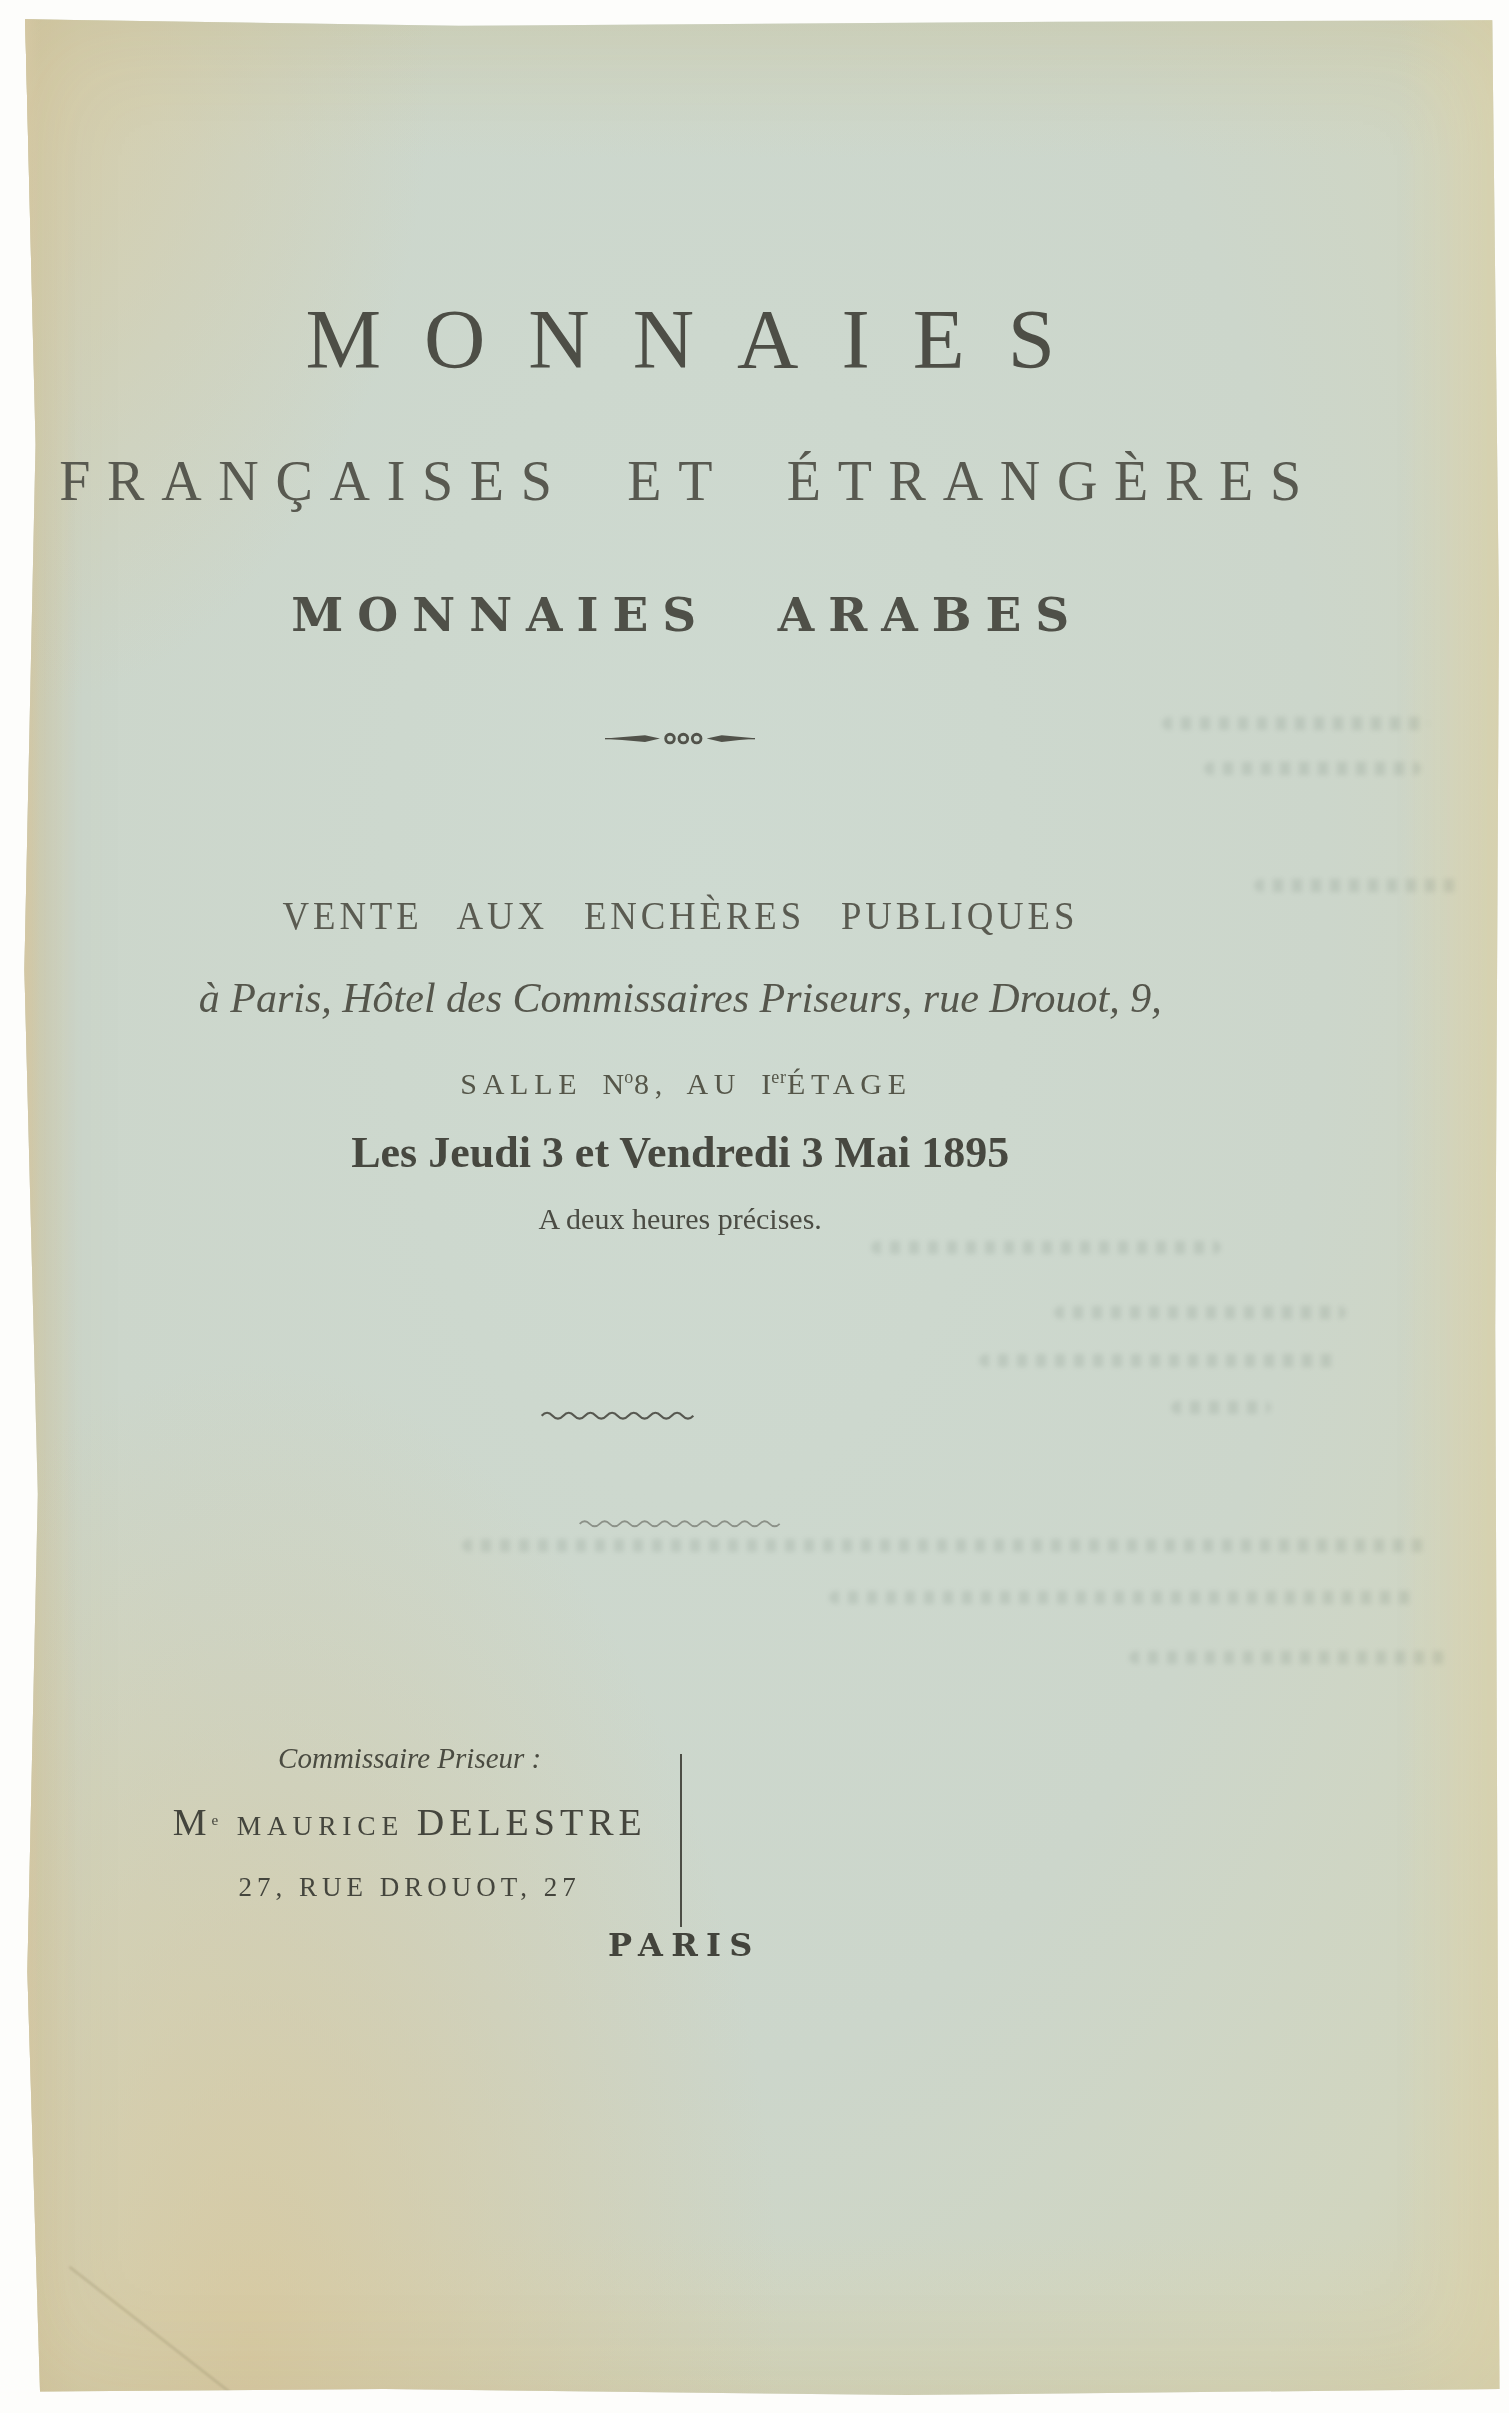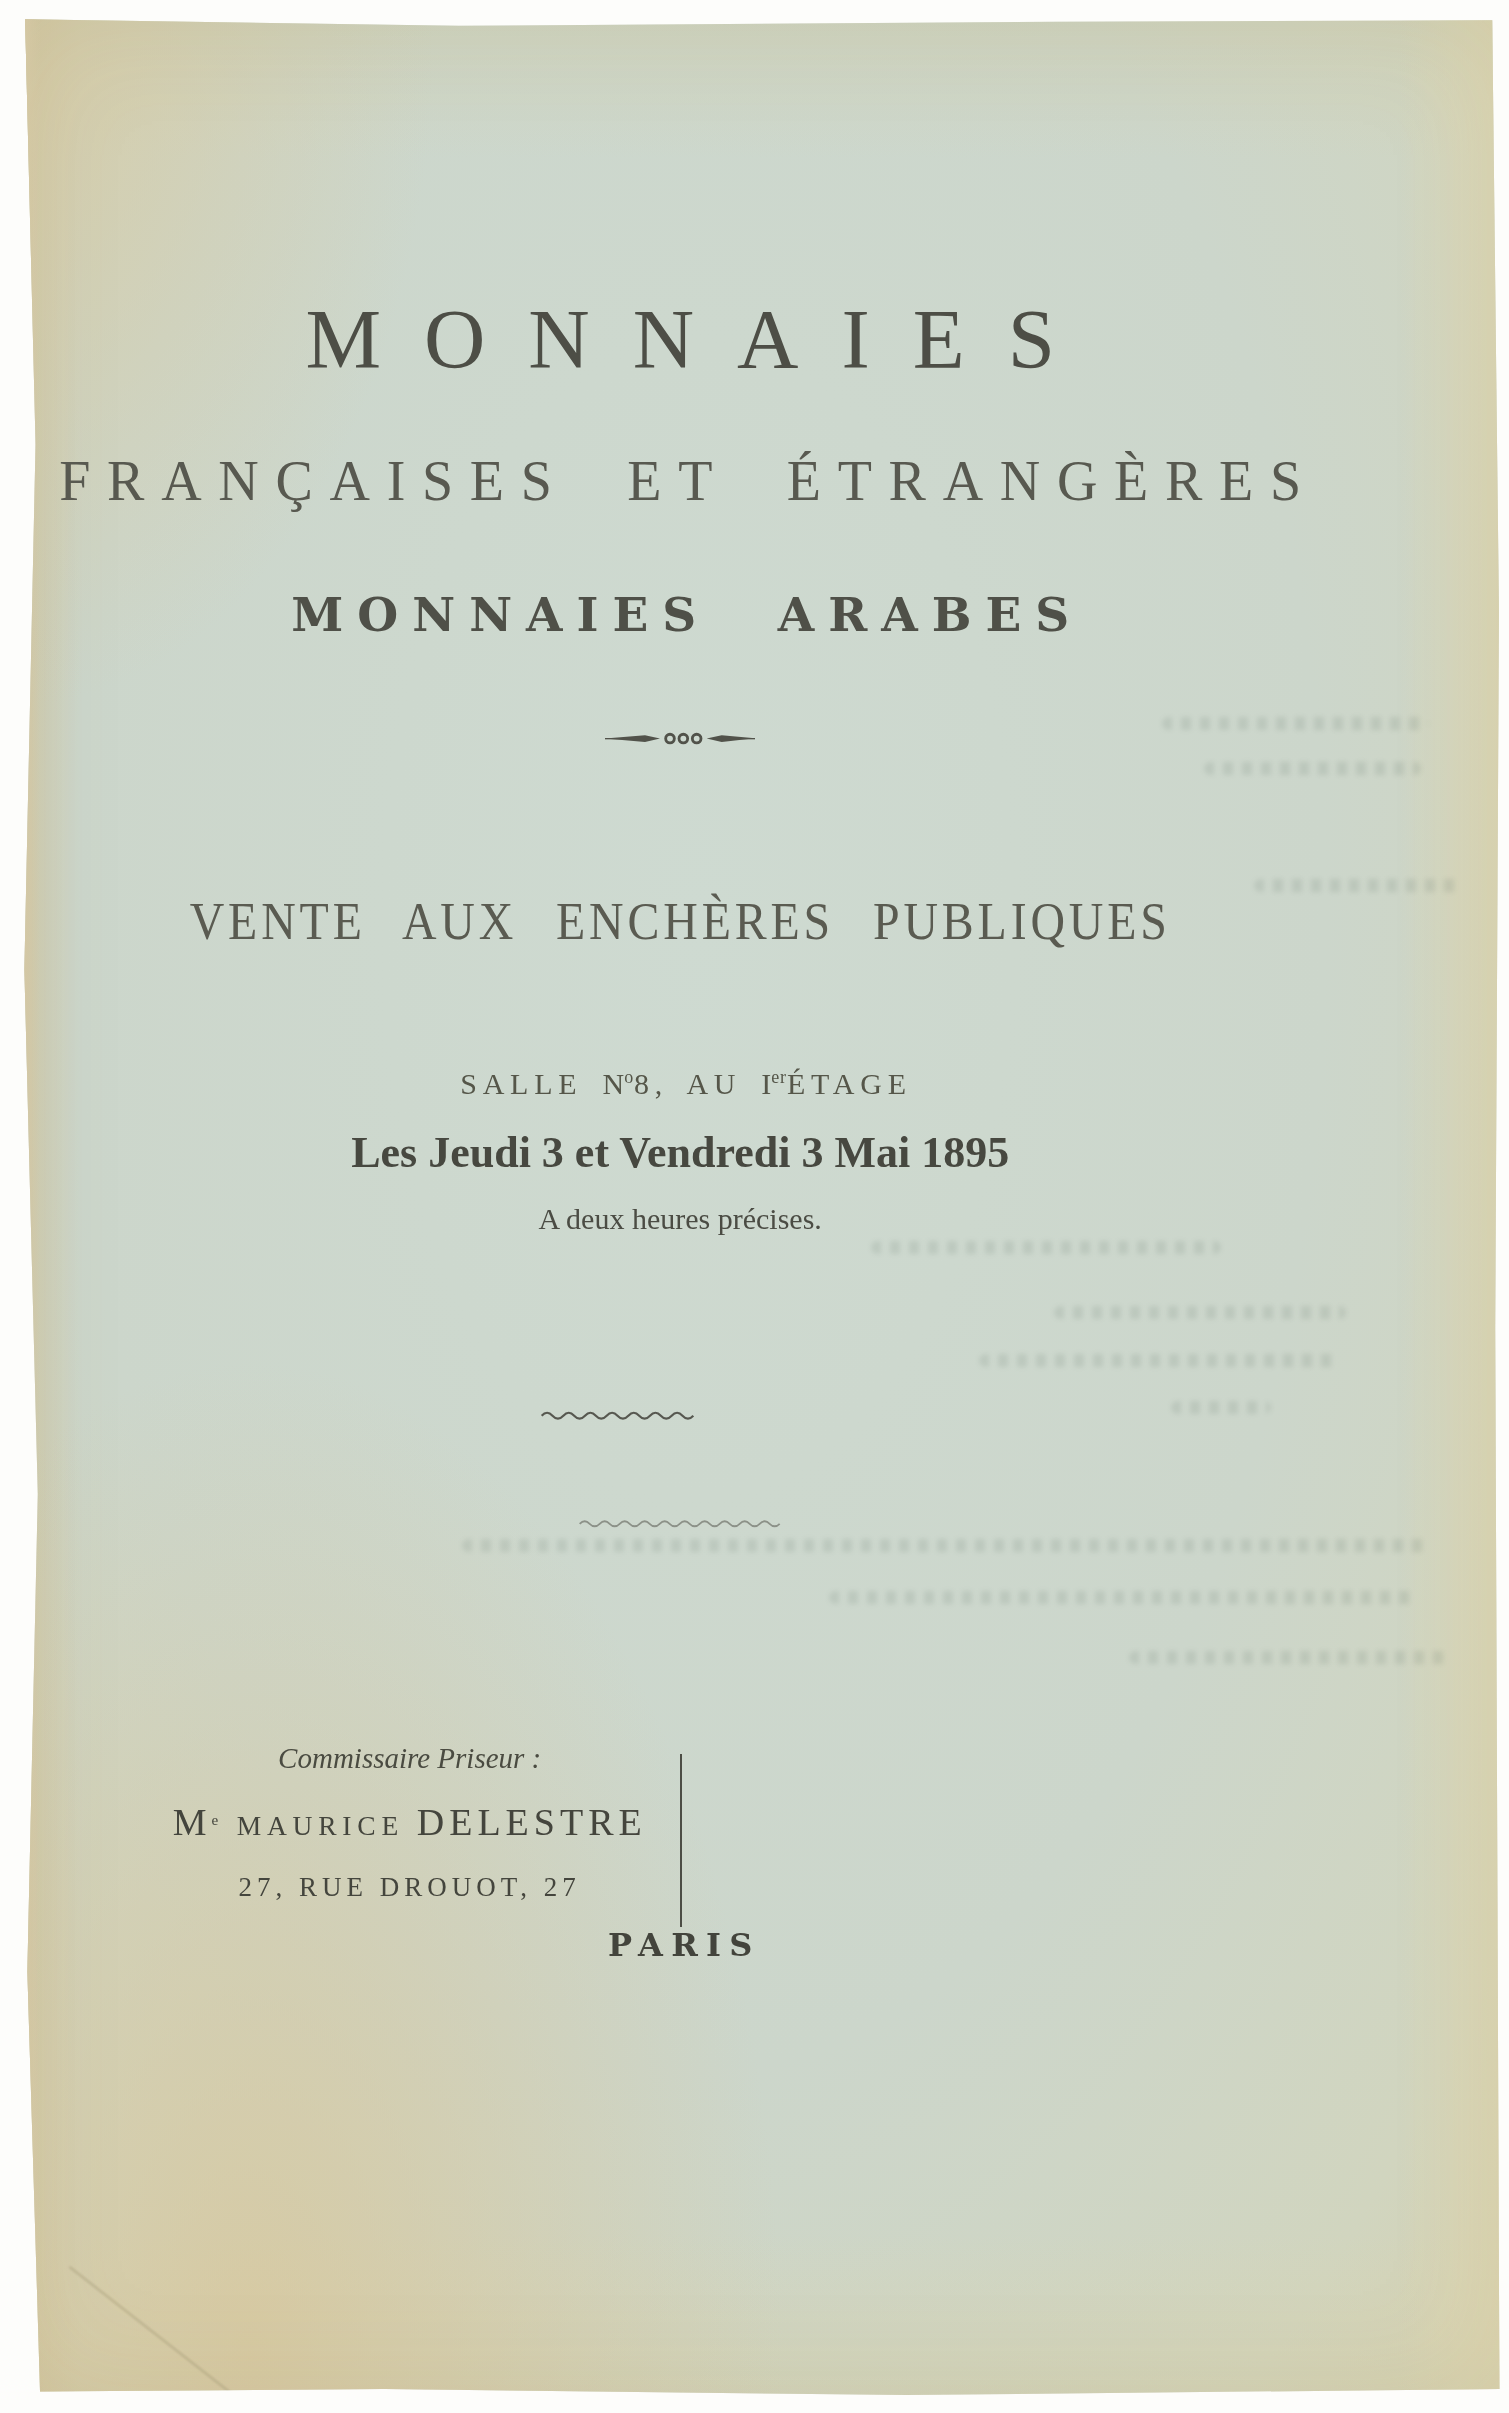--- a/index.html
+++ b/index.html
@@ -43,21 +43,21 @@
   .t-sub   { top:434px;  font-size:56px;  color:#585950; }
   .t-sub span   { letter-spacing:16.7px; margin-right:-16.7px; word-spacing:28px; }
   .t-sect  { top:572px;  font-size:47px;  color:#4f5048; font-family:"DejaVu Serif",serif; font-weight:bold; }
   .t-sect span  { letter-spacing:14px; margin-right:-14px; word-spacing:37px; }
 
   .orn1 { top:714px; }
   .squig-wrap1 { top:1391px; }
   .squig-wrap1 svg { transform:translateX(-63px); }
   .squig-wrap2 { top:1499px; opacity:.55; }
 
-  .t-vente { top:877px; font-size:52px; color:#5a5b51; }
+  .t-vente { top:877px; font-size:40px; color:#5a5b51; }
   .t-vente span { transform:scaleX(.92); letter-spacing:4.2px; word-spacing:25px; }
   .t-loc   { top:959px; font-size:42px; color:#55564c; font-style:italic; }
   .t-salle { top:1052px; font-size:30px; color:#555649; }
   .t-salle span { letter-spacing:5.8px; margin-right:-5.8px; word-spacing:6.7px; }
   .t-salle sup { font-size:60%; vertical-align:super; letter-spacing:0.8px; }
   .t-dates { top:1112px; font-size:44px; color:#474840; font-weight:bold; }
   .t-time  { top:1187px; font-size:30px; color:#4b4c44; }
   .t-expo  { top:1439px; font-size:38px; color:#3f4038; font-weight:bold; }
   .t-expo span { transform:scaleX(.88); letter-spacing:0.8px; word-spacing:10px; }
 
@@ -114,20 +114,23 @@
       <circle cx="94" cy="11.5" r="5.2" fill="none" stroke="#51524a" stroke-width="3.4"></circle>
       <circle cx="110" cy="11.5" r="5.2" fill="none" stroke="#51524a" stroke-width="3.4"></circle>
       <polygon points="122,11.5 140,7.5 180,11.1 140,15.5" fill="#51524a"></polygon>
       <rect x="160" y="10.8" width="20" height="1.6" fill="#51524a"></rect>
     </svg>
   </div>
 
   <div class="axis line t-vente">
     <span>VENTE AUX ENCHÈRES PUBLIQUES</span>
   </div>
+  <div class="axis line t-loc">
+    <span>à Paris, Hôtel des Commissaires Priseurs, rue Drouot, 9,</span>
+  </div>
   <div class="axis line t-salle">
     <span>
       <span>SALLE N</span><sup>o</sup><span> 8, AU I</span><sup>er</sup><span> ÉTAGE</span>
     </span>
   </div>
   <div class="axis line t-dates">
     <span>Les Jeudi 3 et Vendredi 3 Mai 1895</span>
   </div>
   <div class="axis line t-time">
     <span>A deux heures précises.</span>

